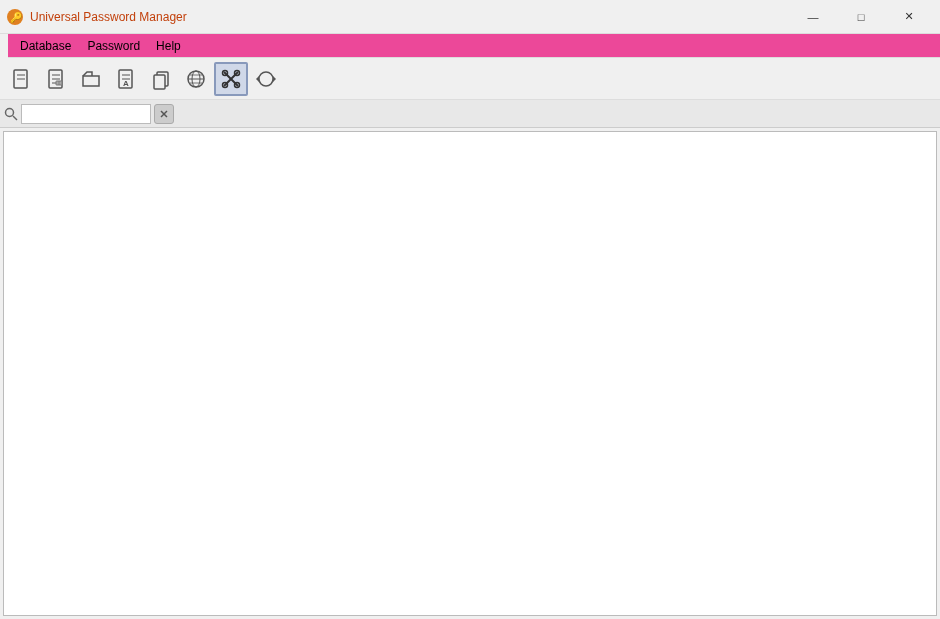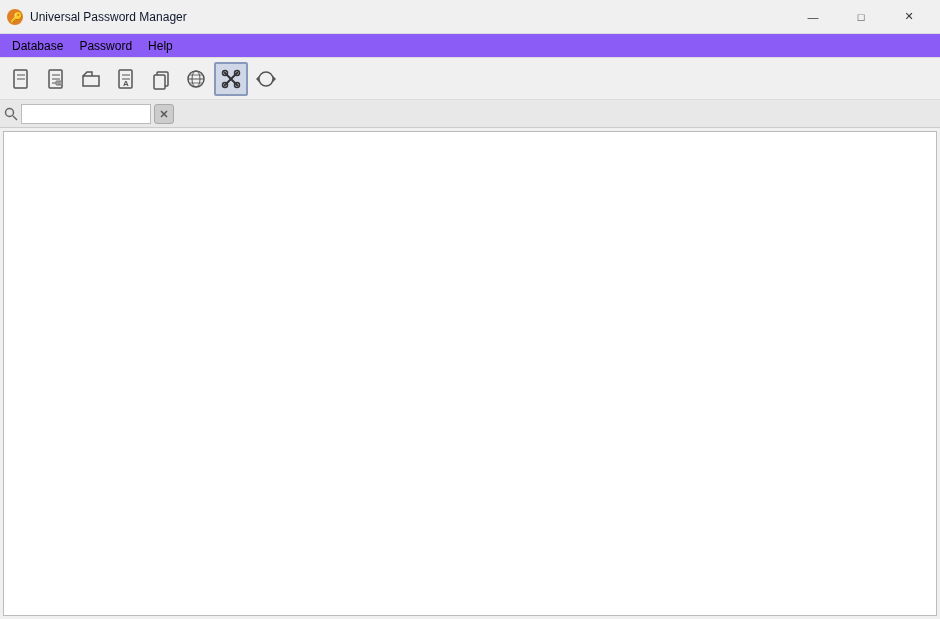--- a/index.html
+++ b/index.html
@@ -37,21 +37,21 @@
       gap: 6px;
     }
 
     #app-icon {
       width: 18px;
       height: 18px;
     }
 
     #title-text {
       font-size: 12px;
-      color: #0f172a;
+      color: #c2410c;
     }
 
     #window-controls {
       display: flex;
       align-items: center;
       gap: 2px;
     }
 
     .win-btn {
       width: 46px;
@@ -62,25 +62,26 @@
       background: transparent;
       border: none;
       cursor: pointer;
       font-size: 11px;
       color: #333;
     }
 
     
     #menu-bar {
       display: flex;
-      background: #8b5cf6;
+      background: #ec4899;
       height: 24px;
       padding: 0 4px;
       flex-shrink: 0;
       border-bottom: 1px solid #ddd;
+      margin-left: 8px;
     }
 
     .menu-item {
       padding: 2px 8px;
       cursor: pointer;
       font-size: 12px;
       color: #000;
       height: 100%;
       display: flex;
       align-items: center;

